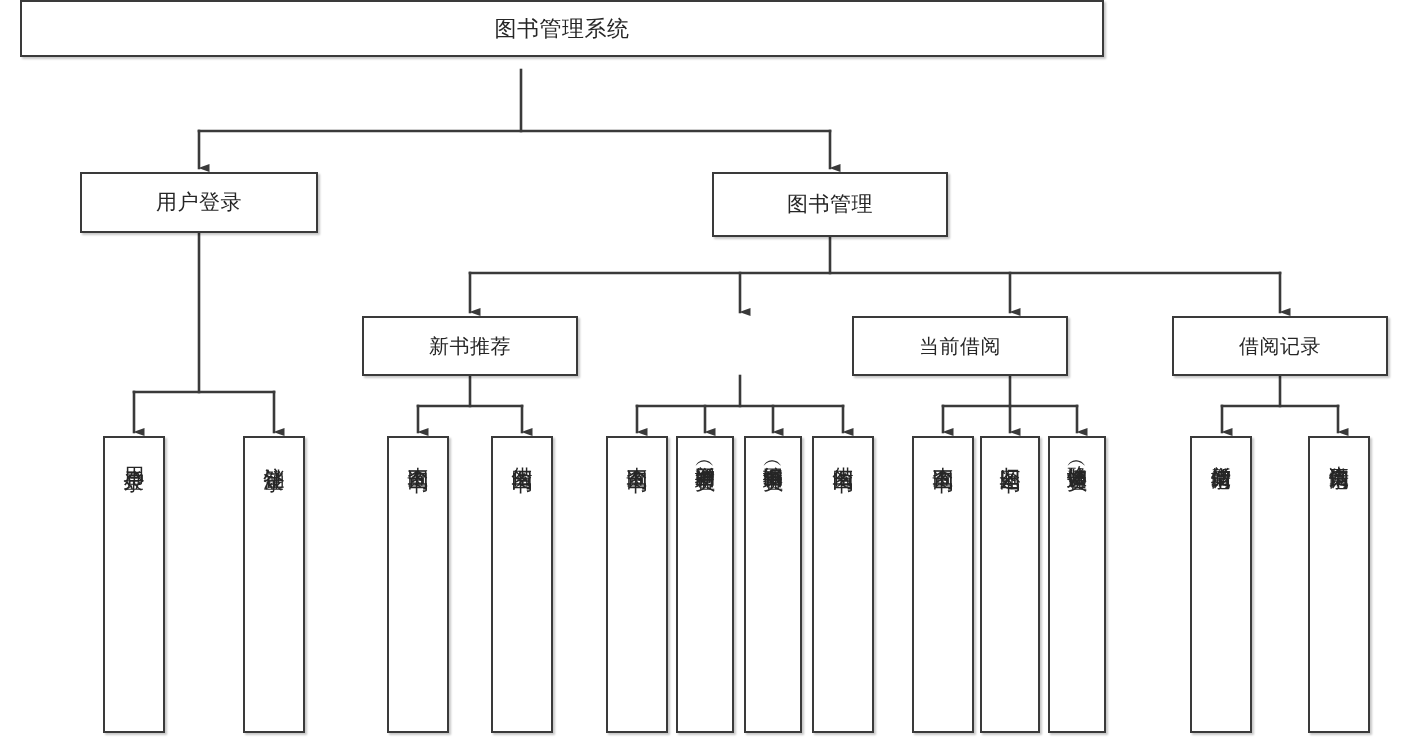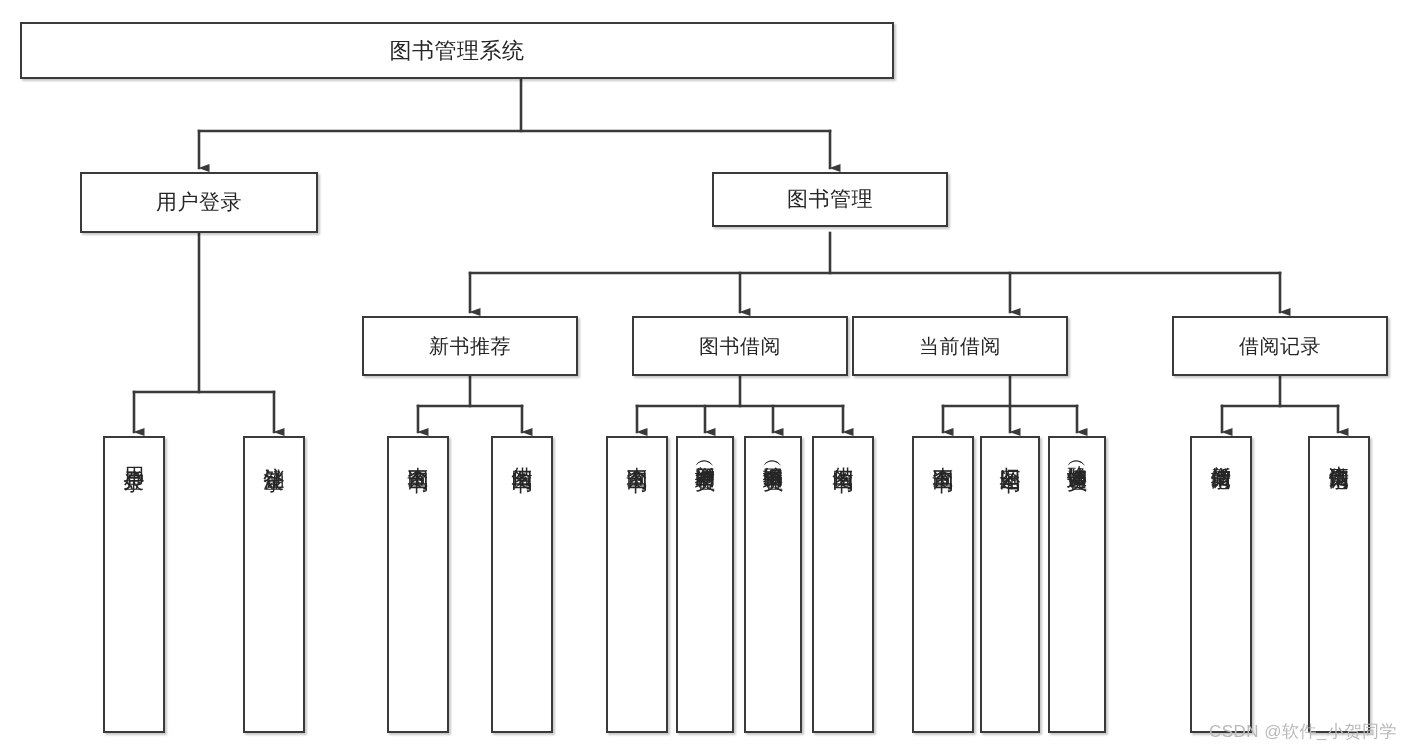--- a/index.html
+++ b/index.html
@@ -131,39 +131,36 @@
       <path d="M1010,406 L1010,432" marker-end="url(#arw)"></path>
       <path d="M1077,406 L1077,432" marker-end="url(#arw)"></path>
 
       <path d="M1280,376 L1280,406"></path>
       <path d="M1222,406 L1338,406"></path>
       <path d="M1222,406 L1222,432" marker-end="url(#arw)"></path>
       <path d="M1338,406 L1338,432" marker-end="url(#arw)"></path>
     </g>
   </svg>
 
-  <div class="node root" style="left:20px; top:22px; width:874px; height:57px;">
+  <div class="node root" style="left:20px; top:0; width:1084px; height:57px;">
     <span class="label">图书管理系统</span>
   </div>
 
   <div class="node level1" style="left:80px; top:172px; width:238px; height:61px;">
     <span class="label">用户登录</span>
   </div>
 
-  <div class="node level1" style="left:712px; top:172px; width:236px; height:55px;">
+  <div class="node level1" style="left:712px; top:172px; width:236px; height:65px;">
     <span class="label">图书管理</span>
   </div>
 
   <div class="node level2" style="left:362px; top:316px; width:216px; height:60px;">
     <span class="label">新书推荐</span>
   </div>
 
-  <div class="node level2" style="left:632px; top:316px; width:216px; height:60px;">
-    <span class="label">图书借阅</span>
-  </div>
 
   <div class="node level2" style="left:852px; top:316px; width:216px; height:60px;">
     <span class="label">当前借阅</span>
   </div>
 
   <div class="node level2" style="left:1172px; top:316px; width:216px; height:60px;justify-content:center;">
     <span class="label">借阅记录</span>
   </div>
 
   <div class="node leaf" style="left:103px; top:436px; width:62px; height:297px;">
@@ -211,15 +208,14 @@
   </div>
 
   <div class="node leaf tall" style="left:1190px; top:436px; width:62px; height:297px;">
     <span class="label">新增借阅记录</span>
   </div>
 
   <div class="node leaf tall" style="left:1308px; top:436px; width:62px; height:297px;">
     <span class="label">查询借阅记录</span>
   </div>
 
-  <div id="watermark">CSDN @软件_小贺同学</div>
 
 </div>
 
 </body></html>

